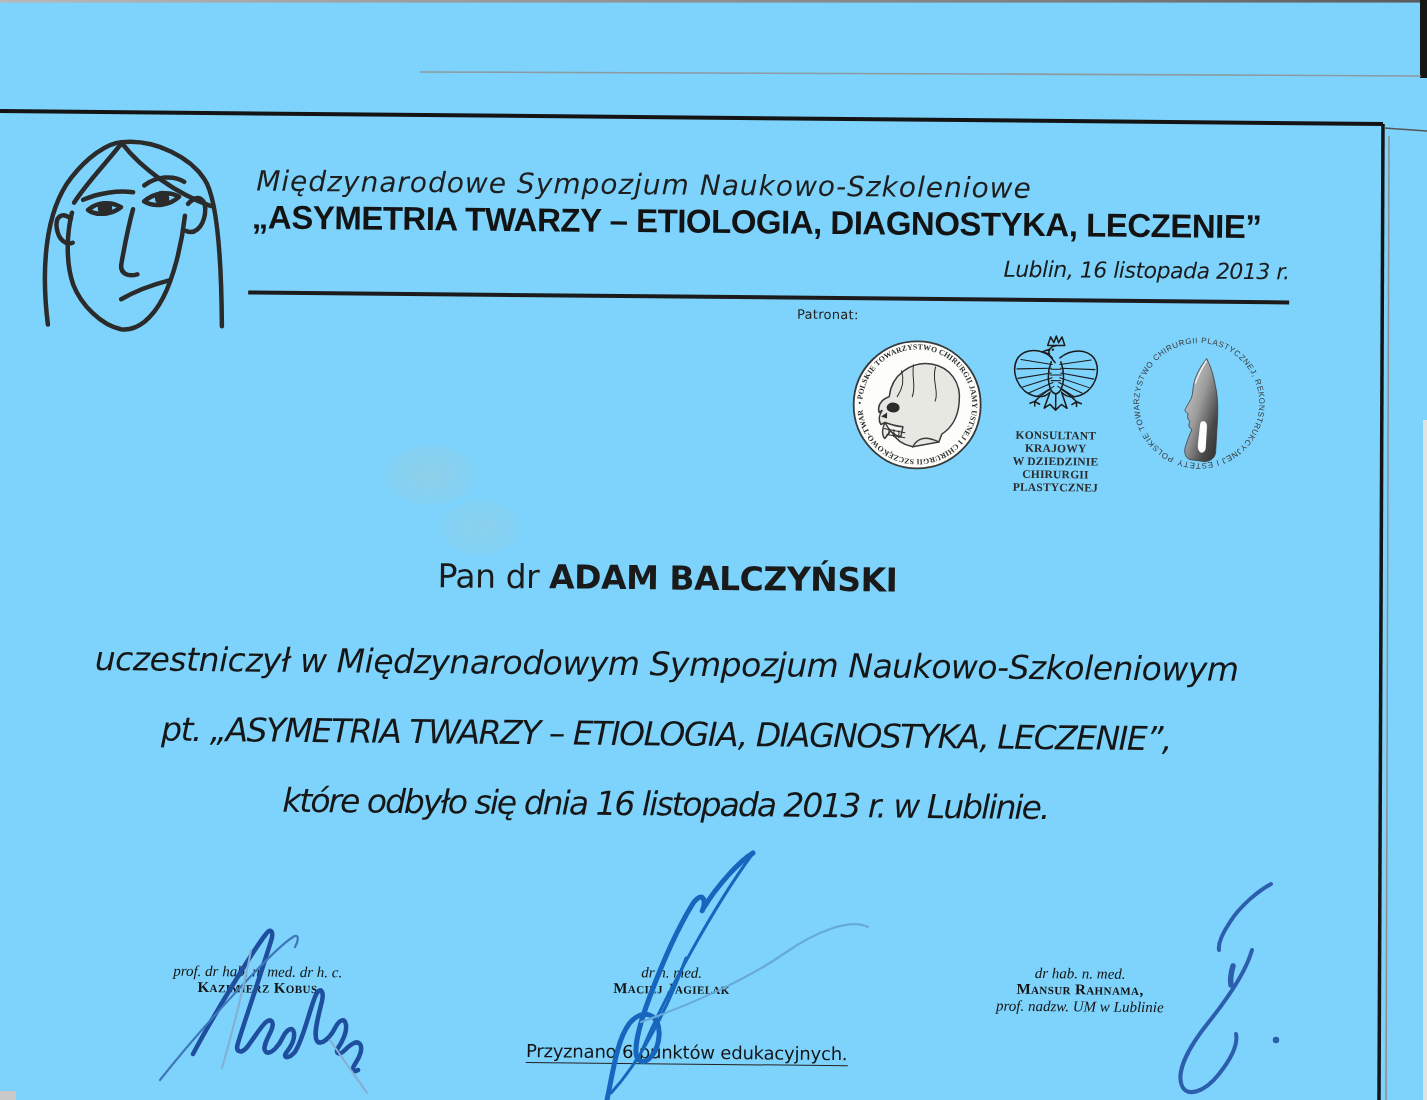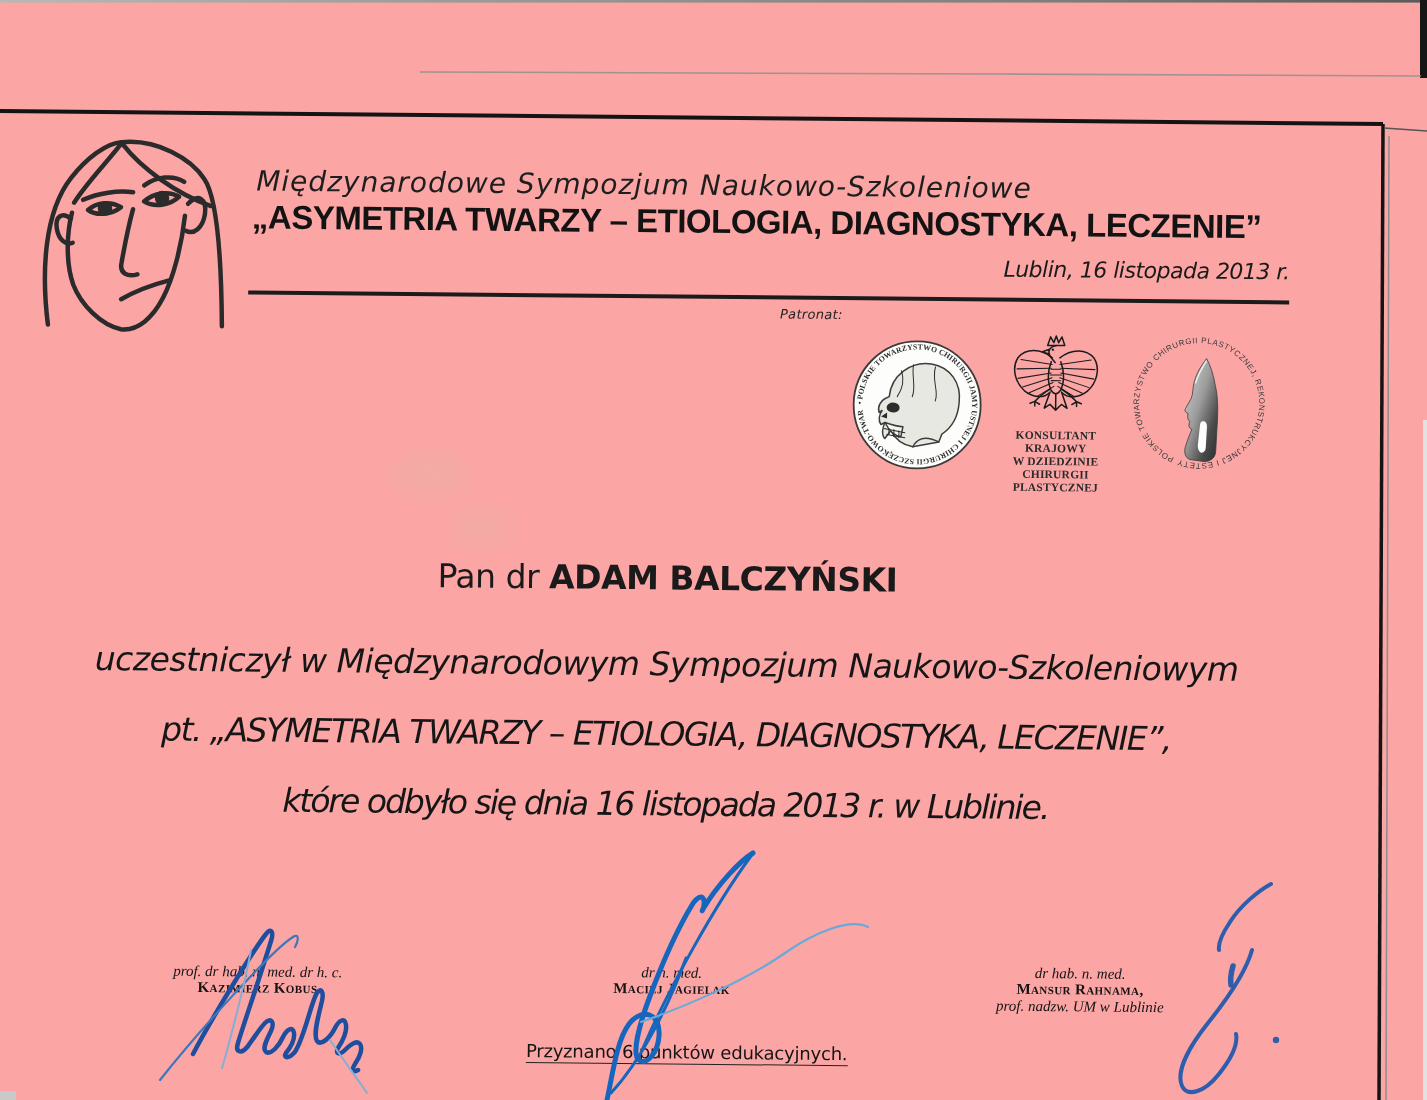--- a/index.html
+++ b/index.html
@@ -1,29 +1,29 @@
 <!DOCTYPE html>
 <html><head>
 <meta charset="utf-8">
 <style>
   html,body{margin:0;padding:0;background:#e9e9e7;}
-  .stage{position:relative;width:1427px;height:1100px;background:#fca5a5;overflow:hidden;
+  .stage{position:relative;width:1427px;height:1100px;background:#7dd3fc;overflow:hidden;
          font-family:"DejaVu Sans",sans-serif;color:#1a1a1a;}
   .artifacts,.signatures{position:absolute;left:0;top:0;width:1427px;height:1100px;pointer-events:none;}
   .signatures{z-index:30;}
   .page{position:absolute;left:0;top:0;width:1427px;height:1100px;
         transform:rotate(0.55deg);transform-origin:0 0;z-index:10;}
   .abs{position:absolute;}
   
   .subtitle{left:258px;top:162px;font-size:28px;font-style:italic;letter-spacing:1px;color:#1e1e1e;}
   .title{left:254px;top:196px;font-size:33px;font-weight:bold;font-family:"Liberation Sans",sans-serif;
          letter-spacing:-0.5px;color:#131313;white-space:nowrap;}
   .dateplace{left:800px;top:247px;width:492px;text-align:right;font-size:22px;font-style:italic;letter-spacing:-0.5px;}
   .rule{left:251px;top:288px;width:1041px;height:3.5px;background:#1b1b1b;}
-  .patronat{left:783px;top:299px;font-size:13px;color:#222;letter-spacing:.3px;font-style:italic;}
+  .patronat{left:800px;top:299px;font-size:13px;color:#222;letter-spacing:.3px;}
   
   .logo{position:absolute;}
   .eagle-captions{left:995px;top:419px;width:130px;text-align:center;
      font-family:"Liberation Serif",serif;font-weight:bold;font-size:11.5px;line-height:13px;
      letter-spacing:.2px;color:#2b2b2b;}
   
   .centerline{left:0;width:1346px;text-align:center;font-style:italic;font-size:33px;color:#161616;white-space:nowrap;}
   .recipient{left:0;top:552px;width:1346px;text-align:center;font-size:33px;white-space:nowrap;letter-spacing:-0.5px;}
   .recipient b{font-weight:bold;}
   .bl1{top:638px;letter-spacing:-0.5px;}

